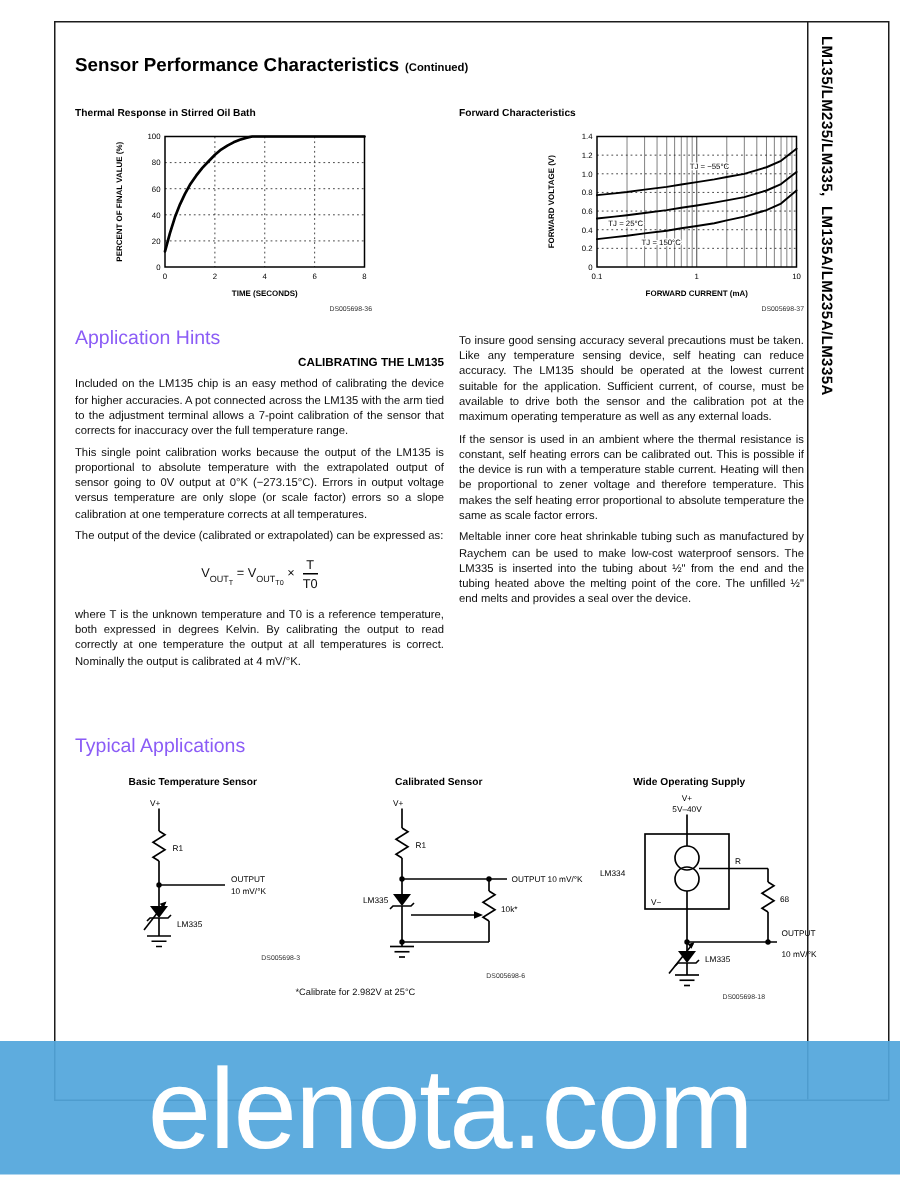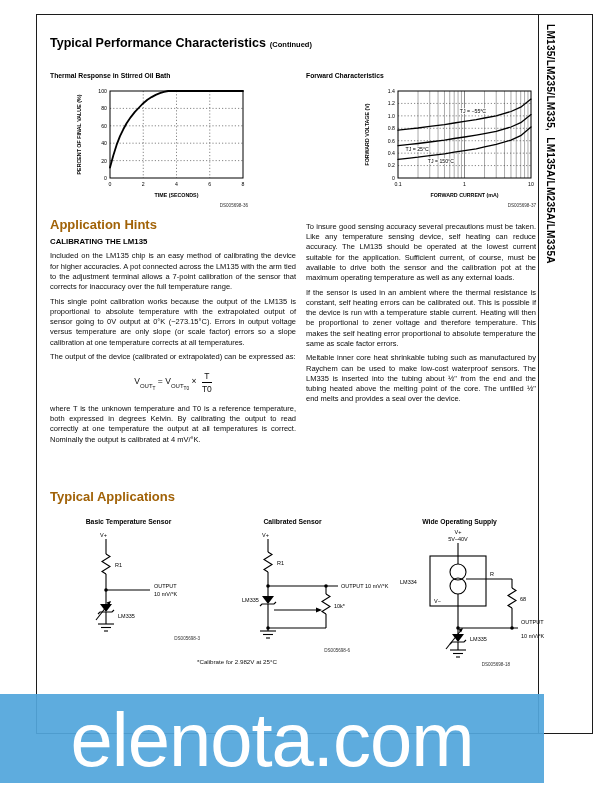--- a/index.html
+++ b/index.html
@@ -8,48 +8,48 @@
   .frame{position:absolute;left:36px;top:14px;width:555px;height:718px;border:1px solid #1c1c1c;}
   .sidebar-sep{position:absolute;left:538px;top:14px;height:719px;border-left:1px solid #1c1c1c;}
   .sidebar-text{position:absolute;left:545px;top:24px;writing-mode:vertical-rl;font-weight:bold;font-size:10px;letter-spacing:.3px;white-space:pre;color:#000;}
   .doc-title{position:absolute;left:50px;top:36px;font-size:12.5px;font-weight:bold;color:#000;}
   .doc-title .cont{font-size:7.5px;font-weight:bold;margin-left:4px;}
   .chart-title{position:absolute;font-size:6.8px;font-weight:bold;color:#000;}
   .chart{position:absolute;}
   .figcode{position:absolute;font-size:4.6px;color:#333;text-align:right;}
   .col{position:absolute;font-size:7.5px;line-height:10.2px;text-align:justify;color:#0c0c0c;}
   .col p{margin:0 0 4.5px 0;}
-  .h1{font-size:13px;font-weight:bold;margin:0 0 7px 0;text-align:left;color:#a16207;}
-  .h2{font-size:7.8px;font-weight:bold;margin:0 0 4px 0;text-align:left;color:#000;}
+  .h1{font-size:13px;font-weight:normal;margin:0 0 7px 0;text-align:left;color:#8b5cf6;}
+  .h2{font-size:7.8px;font-weight:bold;margin:0 0 4px 0;text-align:right;color:#000;}
   .equation{margin:9px 0 10px 0;text-align:center;font-size:8.5px;font-style:normal;}
   .equation sub{font-size:6px;}
   .equation sub sub{font-size:4.8px;}
   .frac{display:inline-block;vertical-align:middle;text-align:center;margin-left:3px;}
   .frac .num{display:block;border-bottom:0.8px solid #000;padding:0 2px 0.5px 2px;}
   .frac .den{display:block;padding-top:0.5px;}
   .ckt{position:absolute;}
   .ckt text{font-size:5.5px;fill:#000;}
   .ckt-title{position:absolute;font-size:6.8px;font-weight:bold;text-align:center;color:#000;}
   .footnote{position:absolute;font-size:6.2px;color:#111;}
   .footer-under{position:absolute;font-size:7.5px;color:rgba(255,255,255,0.55);}
-  .banner{position:absolute;left:0;top:694px;width:544px;height:89px;}
+  .banner{position:absolute;left:0;top:694px;width:600px;height:89px;}
   .banner-text{position:absolute;left:0;top:0;width:100%;height:89px;line-height:92px;text-align:center;font-size:76px;color:#ffffff;font-weight:400;letter-spacing:-1px;}
   svg text{font-family:"Liberation Sans",sans-serif;}
 </style>
 </head>
 <body>
 
 <div class="page">
 
   <div class="frame"></div>
   <div class="sidebar-sep"></div>
   <div class="sidebar-text">LM135/LM235/LM335,  LM135A/LM235A/LM335A</div>
 
   <div class="doc-title">
-    <span>Typical Performance Characteristics</span><span class="cont">(Continued)</span>
+    <span>Sensor Performance Characteristics</span><span class="cont">(Continued)</span>
   </div>
 
   <div class="chart-title" style="left:50px;top:72px;">Thermal Response in Stirred Oil Bath</div>
   <div class="chart-title" style="left:306px;top:72px;">Forward Characteristics</div>
 
   <svg class="chart" style="left:70px;top:82px;" width="190" height="125" viewBox="0 0 190 125">
       <line x1="73.25" y1="9" x2="73.25" y2="96" stroke="#222" stroke-width="0.55" stroke-dasharray="1.2,2"></line>
       <line x1="106.5" y1="9" x2="106.5" y2="96" stroke="#222" stroke-width="0.55" stroke-dasharray="1.2,2"></line>
       <line x1="139.75" y1="9" x2="139.75" y2="96" stroke="#222" stroke-width="0.55" stroke-dasharray="1.2,2"></line>
       <line x1="40" y1="78.6" x2="173" y2="78.6" stroke="#222" stroke-width="0.55" stroke-dasharray="1.2,2"></line>

